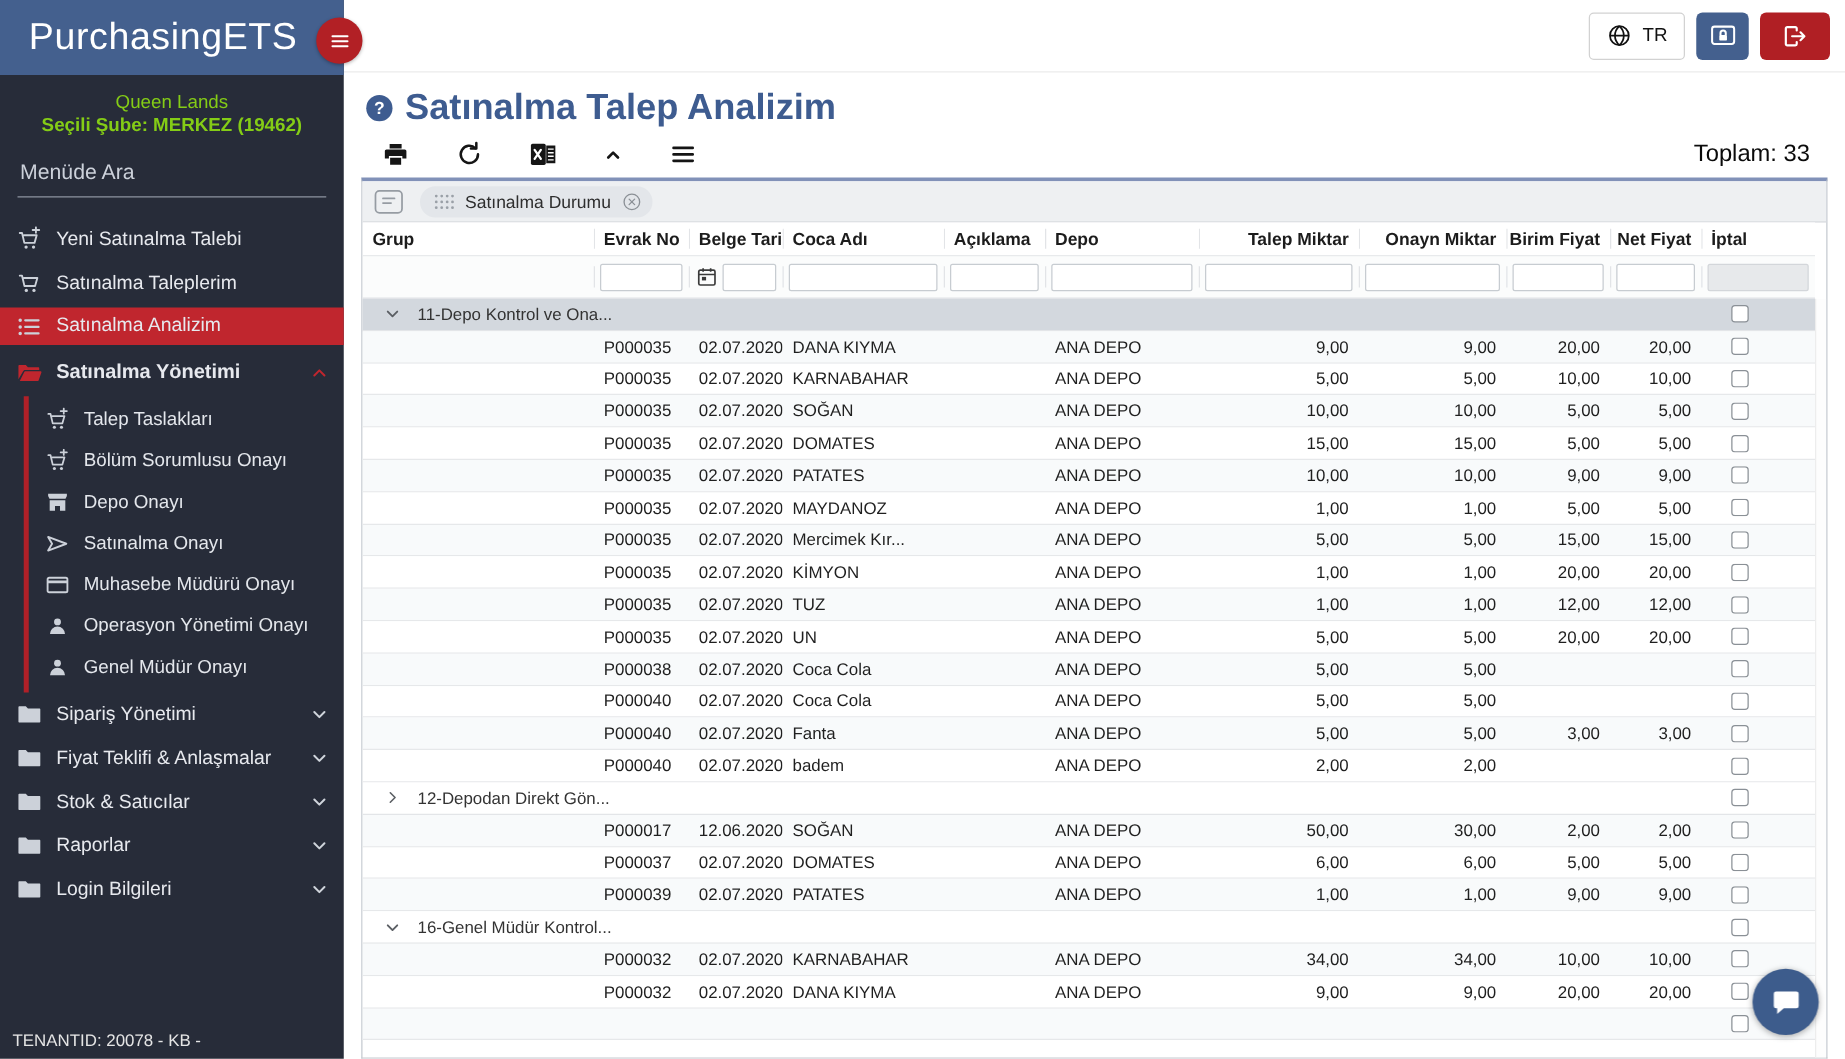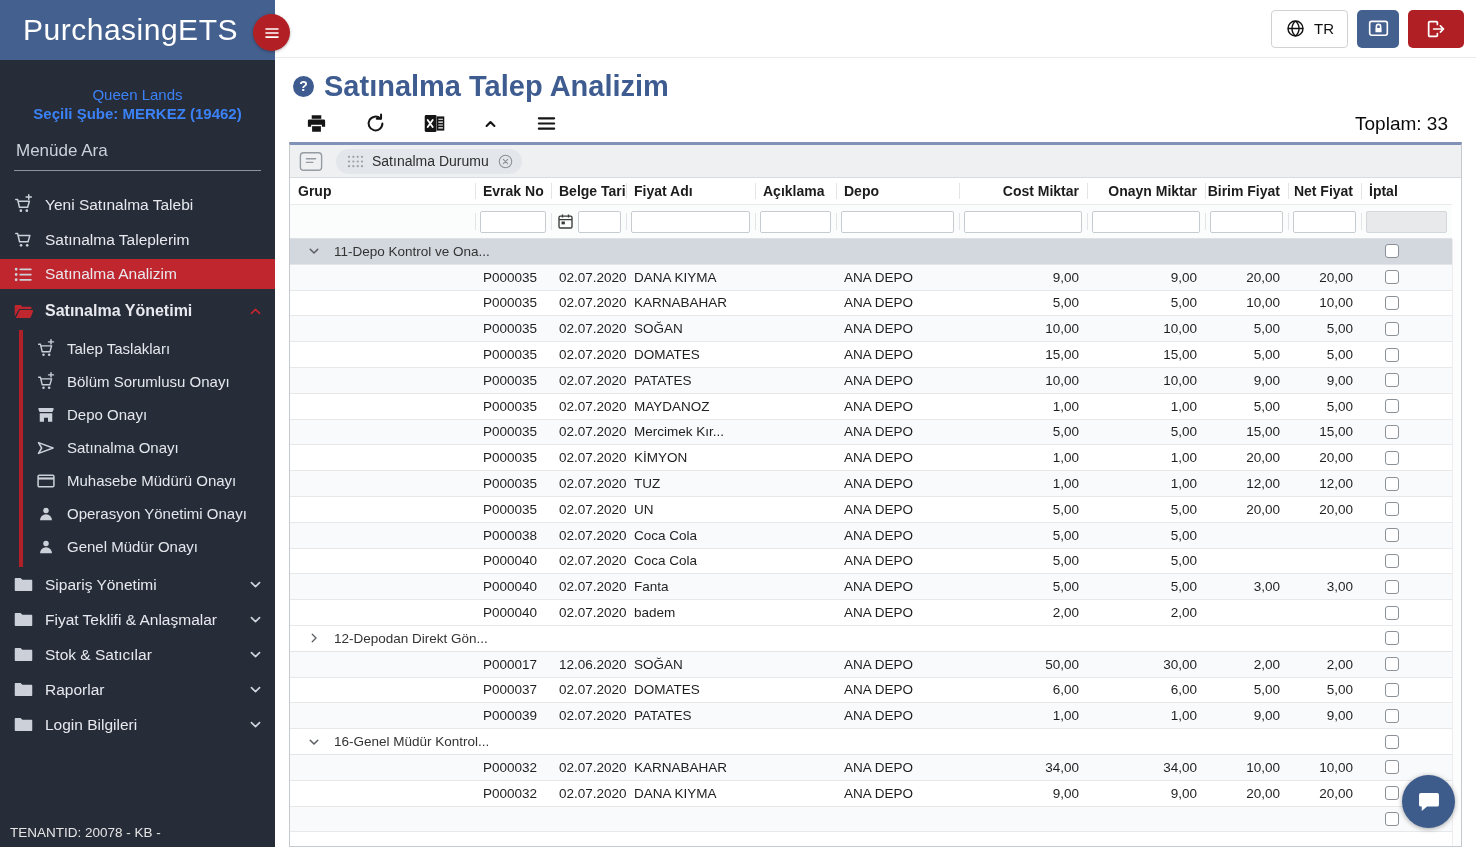--- a/index.html
+++ b/index.html
@@ -4,21 +4,21 @@
 <style>
   * { margin:0; padding:0; box-sizing:border-box; }
   html,body { width:1476px; height:847px; overflow:hidden; font-family:"Liberation Sans", sans-serif; background:#fff; }
 
   
   .sidebar { position:fixed; left:0; top:0; width:275px; height:847px; background:#272c39; z-index:50; }
   .sidebar-top { height:60px; background:#44608e; display:flex; align-items:center; justify-content:center; position:relative; }
   .logo { color:#fff; font-size:30px; font-weight:400; letter-spacing:.5px; margin-right:14px; }
   .menu-toggle { position:absolute; right:-15px; top:14px; width:37px; height:37px; border-radius:50%; background:#b22025; display:flex; align-items:center; justify-content:center; cursor:pointer; box-shadow:0 1px 3px rgba(0,0,0,.3); }
   .menu-toggle .ico { width:18px; height:18px; color:#fff; }
-  .company { text-align:center; color:#3b82f6; margin-top:25px; font-size:15px; line-height:19px; }
+  .company { text-align:center; color:#84cc16; margin-top:12px; font-size:15px; line-height:19px; }
   .company .branch { font-weight:bold; }
   .search-wrap { margin:12px 14px 0; border-bottom:1px solid #8d93a0; padding:6px 2px 9px; }
   .search-wrap input { background:transparent; border:none; outline:none; color:#d7dbe2; font-size:17px; width:100%; }
   .search-wrap input::placeholder { color:#ccd1da; opacity:1; }
   .menu { margin-top:16px; }
   .mi { height:35px; display:flex; align-items:center; padding:0 12px 0 13px; gap:11px; color:#e7e9ee; font-size:15.5px; cursor:pointer; }
   .mi.active { background:#c0262e; height:30px; margin:2px 0 3px; }
   .mi.parent { font-weight:bold; font-size:16px; height:38px; }
   .ico { display:flex; flex:none; }
   .ico svg { width:100%; height:100%; display:block; }
@@ -391,24 +391,24 @@
               <path d="M8.9 8.9l6.2 6.2M15.1 8.9l-6.2 6.2"></path>
             </svg>
           </span>
       </div>
     </div>
     <div class="gridw" id="grid-host">
         <div class="hdr">
           <div class="hcell" style="width: 185px;">Grup</div>
           <div class="hcell" style="width: 76px;">Evrak No</div>
           <div class="hcell" style="width: 75px;">Belge Tarih</div>
-          <div class="hcell" style="width: 129px;">Fiyat Adı</div>
+          <div class="hcell" style="width: 129px;">Coca Adı</div>
           <div class="hcell" style="width: 81px;">Açıklama</div>
           <div class="hcell" style="width: 123px;">Depo</div>
-          <div class="hcell num" style="width: 128px;">Cost Miktar</div>
+          <div class="hcell num" style="width: 128px;">Talep Miktar</div>
           <div class="hcell num" style="width: 118px;">Onayn Miktar</div>
           <div class="hcell num" style="width: 83px;">Birim Fiyat</div>
           <div class="hcell num" style="width: 73px;">Net Fiyat</div>
           <div class="hcell" style="width: 91px;">İptal</div>
         </div>
         <div class="frow">
           <div class="fcell" style="width: 185px;"></div>
           <div class="fcell" style="width: 76px;">
             <input type="text" style="">
           </div>

